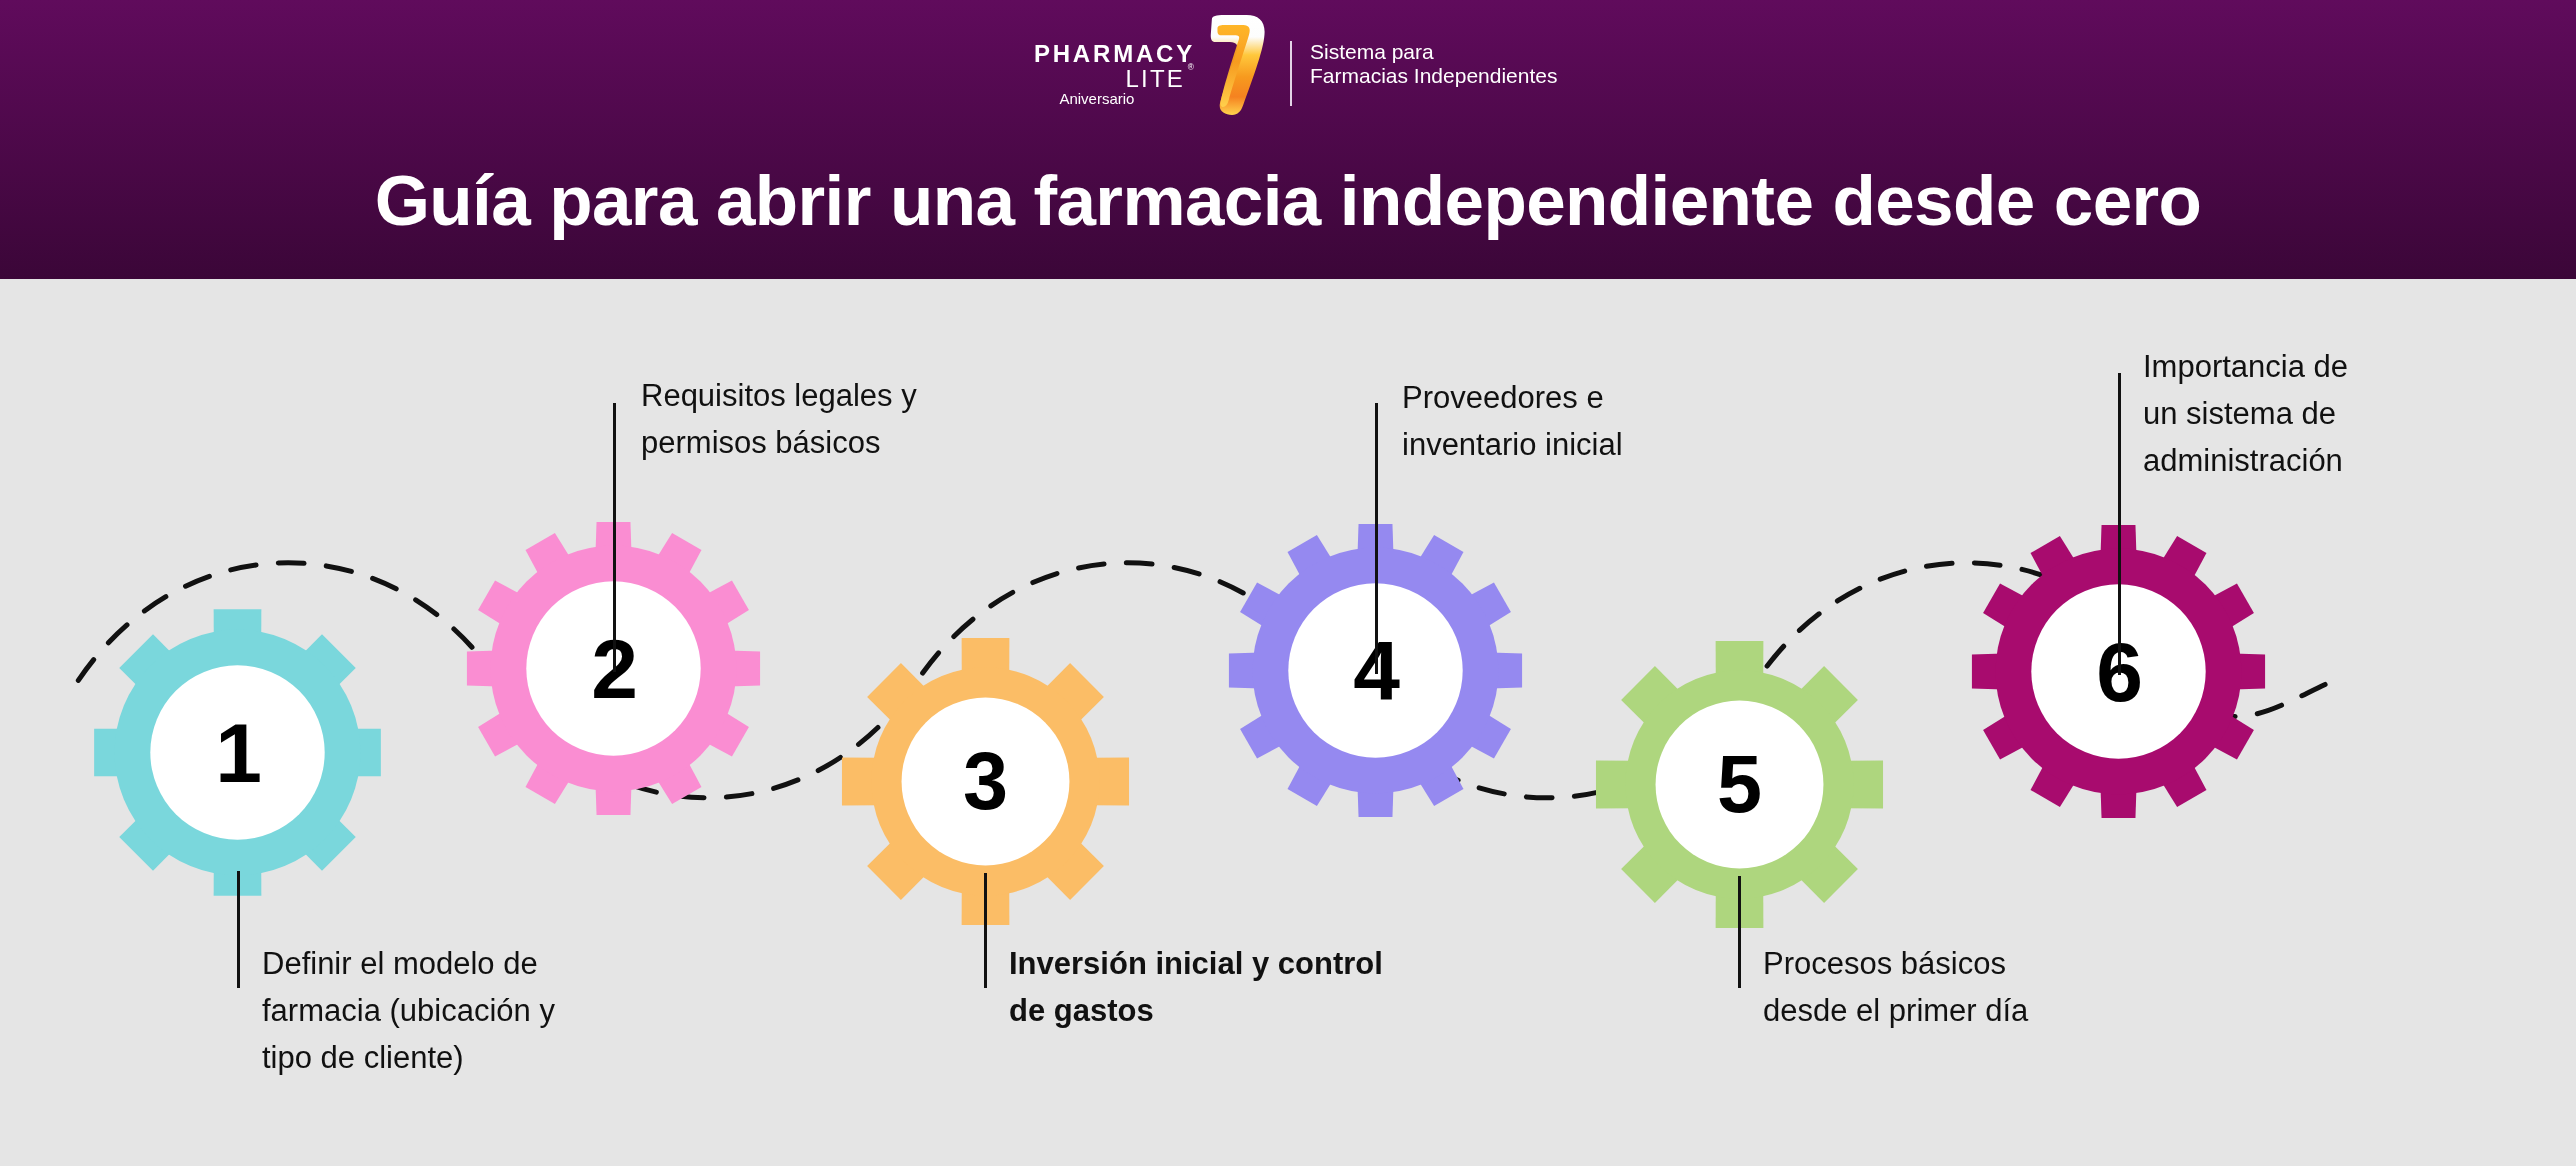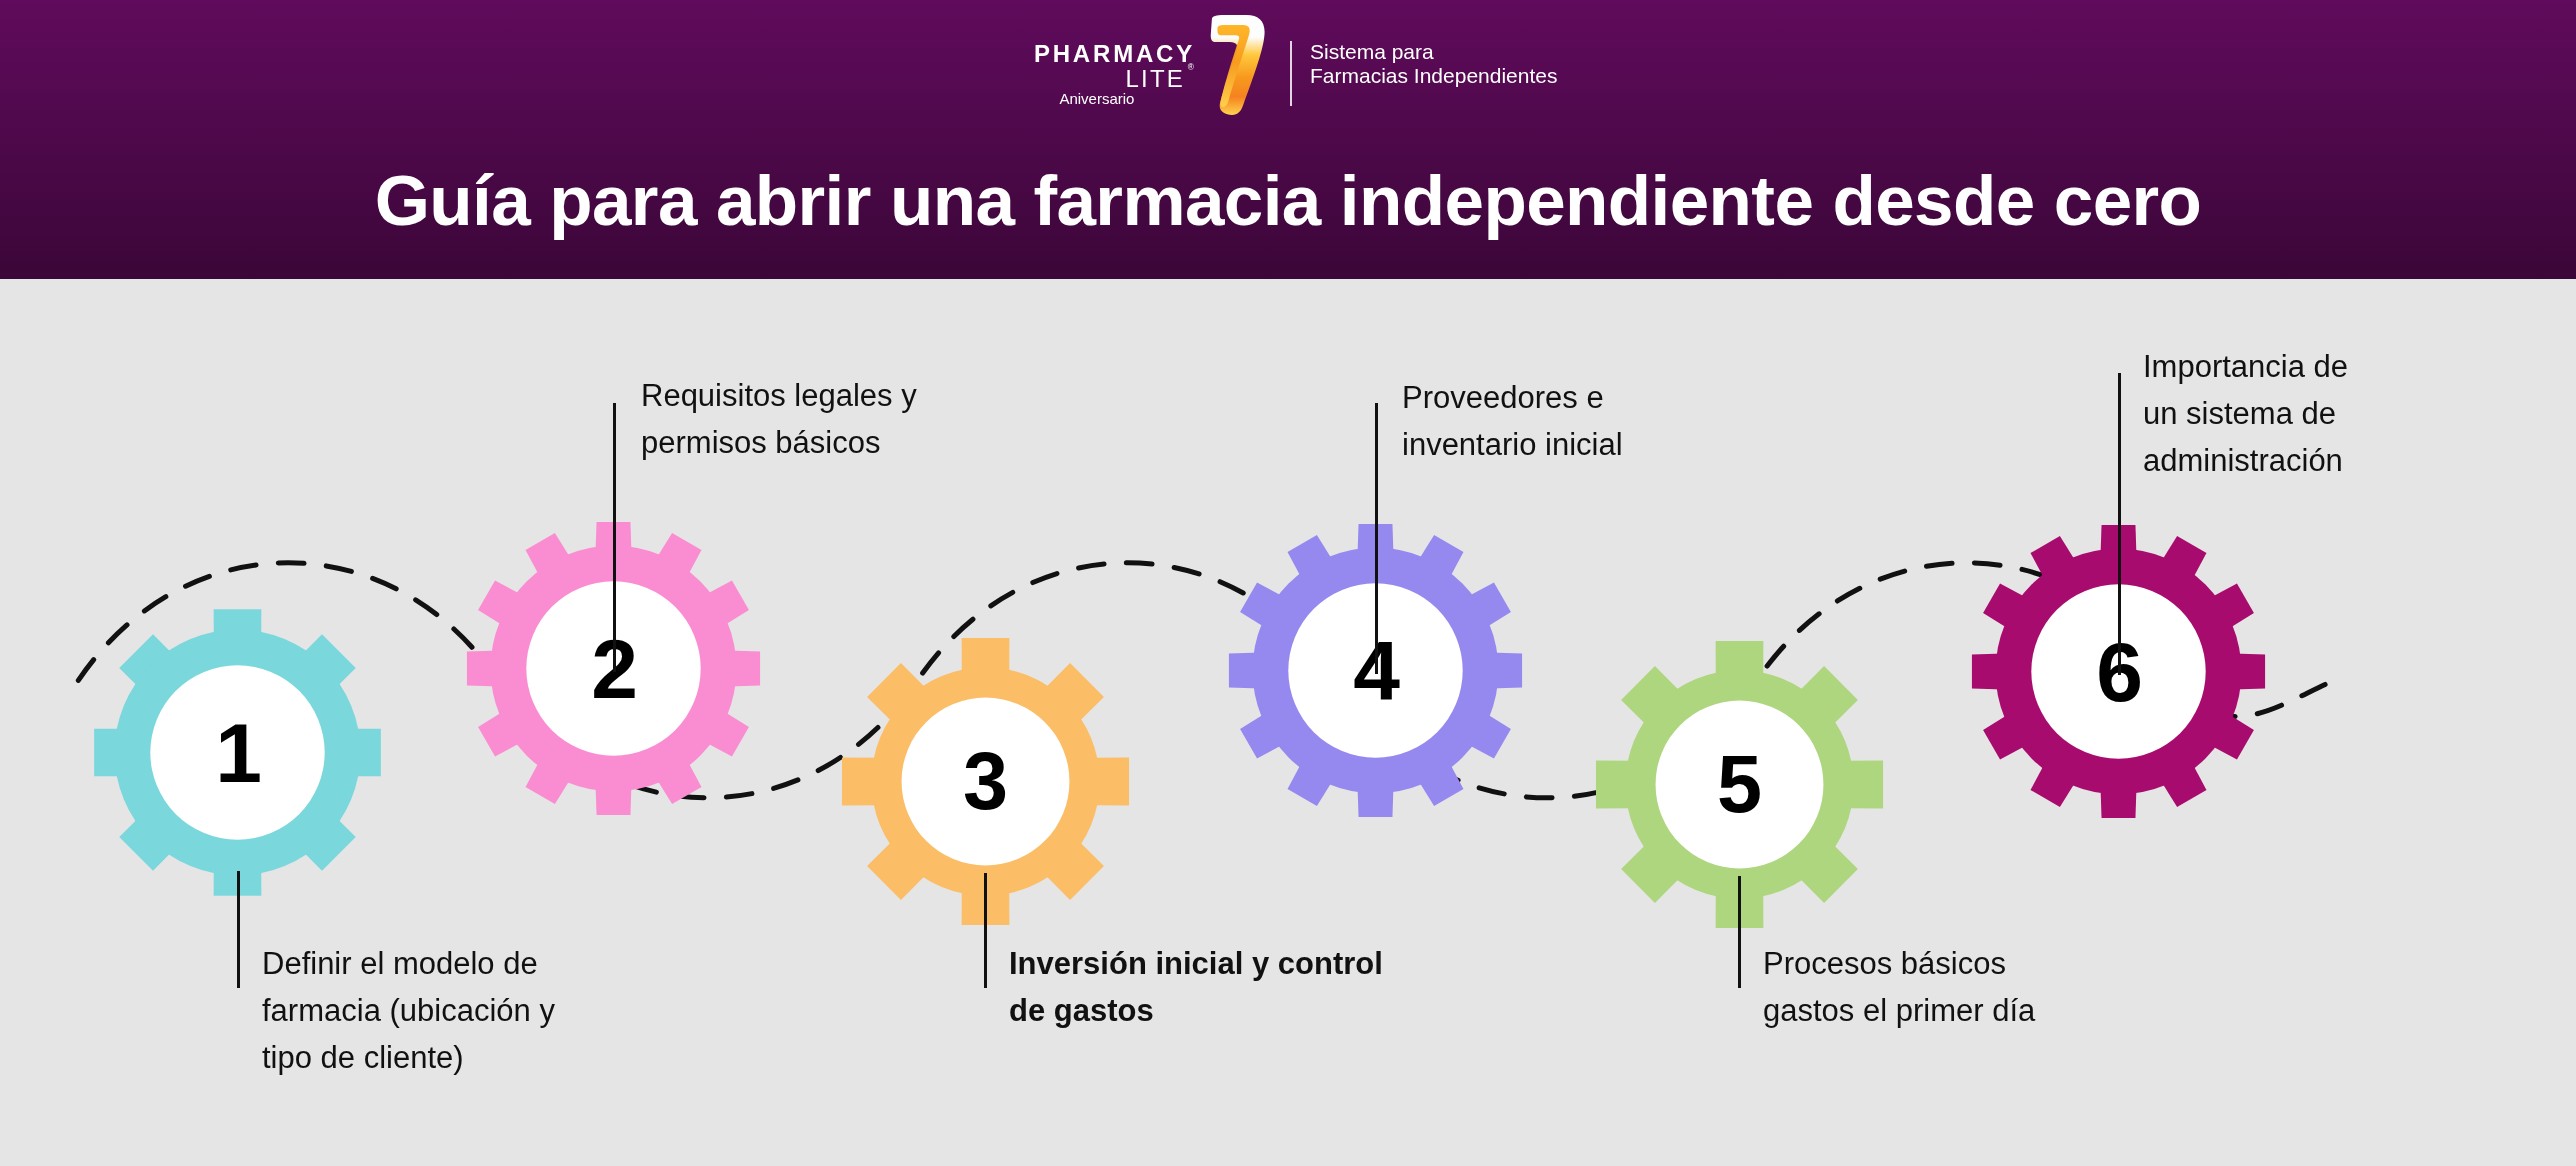--- a/index.html
+++ b/index.html
@@ -329,21 +329,21 @@
             <polygon points="-81.20,-51.22 -105.77,-75.58 -75.58,-105.77 -51.22,-81.20" fill="#aed67e"></polygon>
           </g>
         <circle cx="0" cy="0" r="102" fill="#aed67e"></circle>
         <circle cx="0" cy="0" r="75" fill="#ffffff"></circle>
       </svg>
       <div class="gear-num" style="left:-78px; top:-40px; width:157px; font-size:81px;">5</div>
     </div>
     <div class="connector" style="left: 1738px; top: 565px; height: 112px; background: rgb(17, 17, 17);"></div>
     <div class="step-label" style="left:1763px; top:629px;">
       <span>Procesos básicos</span>
-      <span>gastos el primer día</span>
+      <span>desde el primer día</span>
     </div>
 
     <div class="gear" style="left:2119px; top:361px;">
       <svg class="gear-svg" width="313" height="313" style="left:-157px; top:-157px;" viewBox="-140 -140 280 280">
         <g id="g6teeth">
             <polygon points="-16.11,-102.75 -15.17,-131.13 15.17,-131.13 16.11,-102.75" fill="#a80b6e"></polygon>
             <polygon points="37.42,-97.03 52.42,-121.14 78.70,-105.97 65.32,-80.93" fill="#a80b6e"></polygon>
             <polygon points="80.93,-65.32 105.97,-78.70 121.14,-52.42 97.03,-37.42" fill="#a80b6e"></polygon>
             <polygon points="102.75,-16.11 131.13,-15.17 131.13,15.17 102.75,16.11" fill="#a80b6e"></polygon>
             <polygon points="97.03,37.42 121.14,52.42 105.97,78.70 80.93,65.32" fill="#a80b6e"></polygon>

